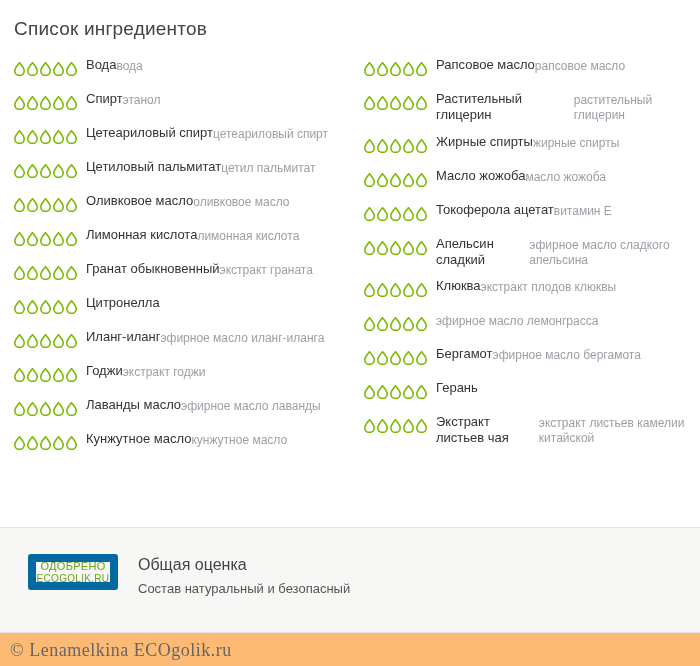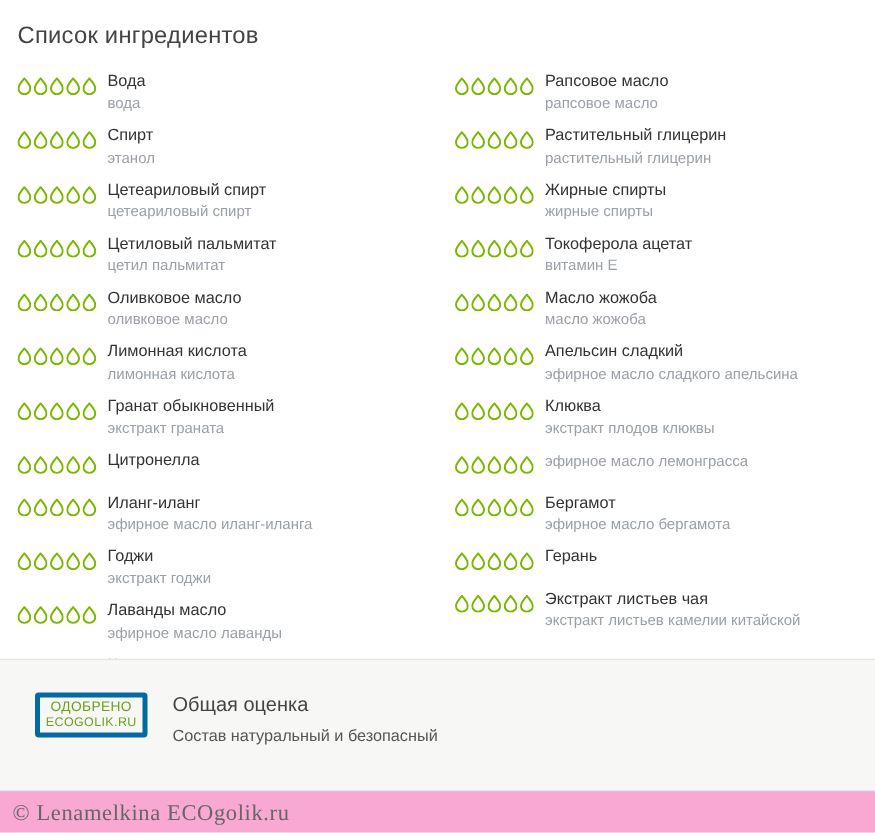--- a/index.html
+++ b/index.html
@@ -52,21 +52,21 @@
   .drop {
     width: 11px;
     height: 14px;
     margin-right: 2px;
     position: relative;
     display: inline-block;
   }
   .drop svg { display: block; }
   .ing-text {
     display: flex;
-    flex-direction: column;
+    flex-direction: row;
     line-height: 1.25;
   }
   .ing-name {
     font-size: 13px;
     color: #333333;
   }
   .ing-sub {
     font-size: 12px;
     color: #9aa0a6;
     margin-top: 2px;
@@ -87,21 +87,21 @@
     height: 104px;
     background: #f7f7f5;
     box-sizing: border-box;
   }
   .badge {
     position: absolute;
     left: 28px;
     top: 26px;
     width: 90px;
     height: 36px;
-    border: 4px solid #0369a1;
+    border: 8px solid #0369a1;
     border-radius: 3px;
     background: #f7f7f5;
     display: flex;
     flex-direction: column;
     align-items: center;
     justify-content: center;
     box-sizing: border-box;
   }
   .badge-l1 {
     font-size: 11px;
@@ -137,21 +137,21 @@
     display: flex;
     gap: 0;
     font-size: 13px;
   }
   .bottombar {
     position: absolute;
     left: 0;
     top: 632px;
     width: 700px;
     height: 34px;
-    background: #f9a8d4;
+    background: #fdba74;
     border-top: 1px solid #e4e4e4;
     display: flex;
     align-items: center;
   }
   .copy {
     font-family: "Liberation Serif", serif;
     font-size: 18px;
     color: #666666;
     padding-left: 10px;
     letter-spacing: 0.5px;
@@ -684,55 +684,55 @@
                 <path d="M5.5 0.6 C3.4 3.6 0.8 6.0 0.8 8.7 C0.8 11.4 2.9 13.4 5.5 13.4 C8.1 13.4 10.2 11.4 10.2 8.7 C10.2 6.0 7.6 3.6 5.5 0.6 Z" fill="none" stroke="#7ab800" stroke-width="1.6"></path>
               </svg>
             </span>
             <span class="drop">
               <svg width="11" height="14" viewBox="0 0 11 14" xmlns="http://www.w3.org/2000/svg">
                 <path d="M5.5 0.6 C3.4 3.6 0.8 6.0 0.8 8.7 C0.8 11.4 2.9 13.4 5.5 13.4 C8.1 13.4 10.2 11.4 10.2 8.7 C10.2 6.0 7.6 3.6 5.5 0.6 Z" fill="none" stroke="#7ab800" stroke-width="1.6"></path>
               </svg>
             </span>
           </div>
           <div class="ing-text">
+            <span class="ing-name">Масло жожоба</span>
+            <span class="ing-sub">масло жожоба</span>
+          </div>
+        </div>
+        <div class="ing-row">
+          <div class="rating">
+            <span class="drop">
+              <svg width="11" height="14" viewBox="0 0 11 14" xmlns="http://www.w3.org/2000/svg">
+                <path d="M5.5 0.6 C3.4 3.6 0.8 6.0 0.8 8.7 C0.8 11.4 2.9 13.4 5.5 13.4 C8.1 13.4 10.2 11.4 10.2 8.7 C10.2 6.0 7.6 3.6 5.5 0.6 Z" fill="none" stroke="#7ab800" stroke-width="1.6"></path>
+              </svg>
+            </span>
+            <span class="drop">
+              <svg width="11" height="14" viewBox="0 0 11 14" xmlns="http://www.w3.org/2000/svg">
+                <path d="M5.5 0.6 C3.4 3.6 0.8 6.0 0.8 8.7 C0.8 11.4 2.9 13.4 5.5 13.4 C8.1 13.4 10.2 11.4 10.2 8.7 C10.2 6.0 7.6 3.6 5.5 0.6 Z" fill="none" stroke="#7ab800" stroke-width="1.6"></path>
+              </svg>
+            </span>
+            <span class="drop">
+              <svg width="11" height="14" viewBox="0 0 11 14" xmlns="http://www.w3.org/2000/svg">
+                <path d="M5.5 0.6 C3.4 3.6 0.8 6.0 0.8 8.7 C0.8 11.4 2.9 13.4 5.5 13.4 C8.1 13.4 10.2 11.4 10.2 8.7 C10.2 6.0 7.6 3.6 5.5 0.6 Z" fill="none" stroke="#7ab800" stroke-width="1.6"></path>
+              </svg>
+            </span>
+            <span class="drop">
+              <svg width="11" height="14" viewBox="0 0 11 14" xmlns="http://www.w3.org/2000/svg">
+                <path d="M5.5 0.6 C3.4 3.6 0.8 6.0 0.8 8.7 C0.8 11.4 2.9 13.4 5.5 13.4 C8.1 13.4 10.2 11.4 10.2 8.7 C10.2 6.0 7.6 3.6 5.5 0.6 Z" fill="none" stroke="#7ab800" stroke-width="1.6"></path>
+              </svg>
+            </span>
+            <span class="drop">
+              <svg width="11" height="14" viewBox="0 0 11 14" xmlns="http://www.w3.org/2000/svg">
+                <path d="M5.5 0.6 C3.4 3.6 0.8 6.0 0.8 8.7 C0.8 11.4 2.9 13.4 5.5 13.4 C8.1 13.4 10.2 11.4 10.2 8.7 C10.2 6.0 7.6 3.6 5.5 0.6 Z" fill="none" stroke="#7ab800" stroke-width="1.6"></path>
+              </svg>
+            </span>
+          </div>
+          <div class="ing-text">
             <span class="ing-name">Токоферола ацетат</span>
             <span class="ing-sub">витамин Е</span>
-          </div>
-        </div>
-        <div class="ing-row">
-          <div class="rating">
-            <span class="drop">
-              <svg width="11" height="14" viewBox="0 0 11 14" xmlns="http://www.w3.org/2000/svg">
-                <path d="M5.5 0.6 C3.4 3.6 0.8 6.0 0.8 8.7 C0.8 11.4 2.9 13.4 5.5 13.4 C8.1 13.4 10.2 11.4 10.2 8.7 C10.2 6.0 7.6 3.6 5.5 0.6 Z" fill="none" stroke="#7ab800" stroke-width="1.6"></path>
-              </svg>
-            </span>
-            <span class="drop">
-              <svg width="11" height="14" viewBox="0 0 11 14" xmlns="http://www.w3.org/2000/svg">
-                <path d="M5.5 0.6 C3.4 3.6 0.8 6.0 0.8 8.7 C0.8 11.4 2.9 13.4 5.5 13.4 C8.1 13.4 10.2 11.4 10.2 8.7 C10.2 6.0 7.6 3.6 5.5 0.6 Z" fill="none" stroke="#7ab800" stroke-width="1.6"></path>
-              </svg>
-            </span>
-            <span class="drop">
-              <svg width="11" height="14" viewBox="0 0 11 14" xmlns="http://www.w3.org/2000/svg">
-                <path d="M5.5 0.6 C3.4 3.6 0.8 6.0 0.8 8.7 C0.8 11.4 2.9 13.4 5.5 13.4 C8.1 13.4 10.2 11.4 10.2 8.7 C10.2 6.0 7.6 3.6 5.5 0.6 Z" fill="none" stroke="#7ab800" stroke-width="1.6"></path>
-              </svg>
-            </span>
-            <span class="drop">
-              <svg width="11" height="14" viewBox="0 0 11 14" xmlns="http://www.w3.org/2000/svg">
-                <path d="M5.5 0.6 C3.4 3.6 0.8 6.0 0.8 8.7 C0.8 11.4 2.9 13.4 5.5 13.4 C8.1 13.4 10.2 11.4 10.2 8.7 C10.2 6.0 7.6 3.6 5.5 0.6 Z" fill="none" stroke="#7ab800" stroke-width="1.6"></path>
-              </svg>
-            </span>
-            <span class="drop">
-              <svg width="11" height="14" viewBox="0 0 11 14" xmlns="http://www.w3.org/2000/svg">
-                <path d="M5.5 0.6 C3.4 3.6 0.8 6.0 0.8 8.7 C0.8 11.4 2.9 13.4 5.5 13.4 C8.1 13.4 10.2 11.4 10.2 8.7 C10.2 6.0 7.6 3.6 5.5 0.6 Z" fill="none" stroke="#7ab800" stroke-width="1.6"></path>
-              </svg>
-            </span>
-          </div>
-          <div class="ing-text">
-            <span class="ing-name">Масло жожоба</span>
-            <span class="ing-sub">масло жожоба</span>
           </div>
         </div>
         <div class="ing-row">
           <div class="rating">
             <span class="drop">
               <svg width="11" height="14" viewBox="0 0 11 14" xmlns="http://www.w3.org/2000/svg">
                 <path d="M5.5 0.6 C3.4 3.6 0.8 6.0 0.8 8.7 C0.8 11.4 2.9 13.4 5.5 13.4 C8.1 13.4 10.2 11.4 10.2 8.7 C10.2 6.0 7.6 3.6 5.5 0.6 Z" fill="none" stroke="#7ab800" stroke-width="1.6"></path>
               </svg>
             </span>
             <span class="drop">

